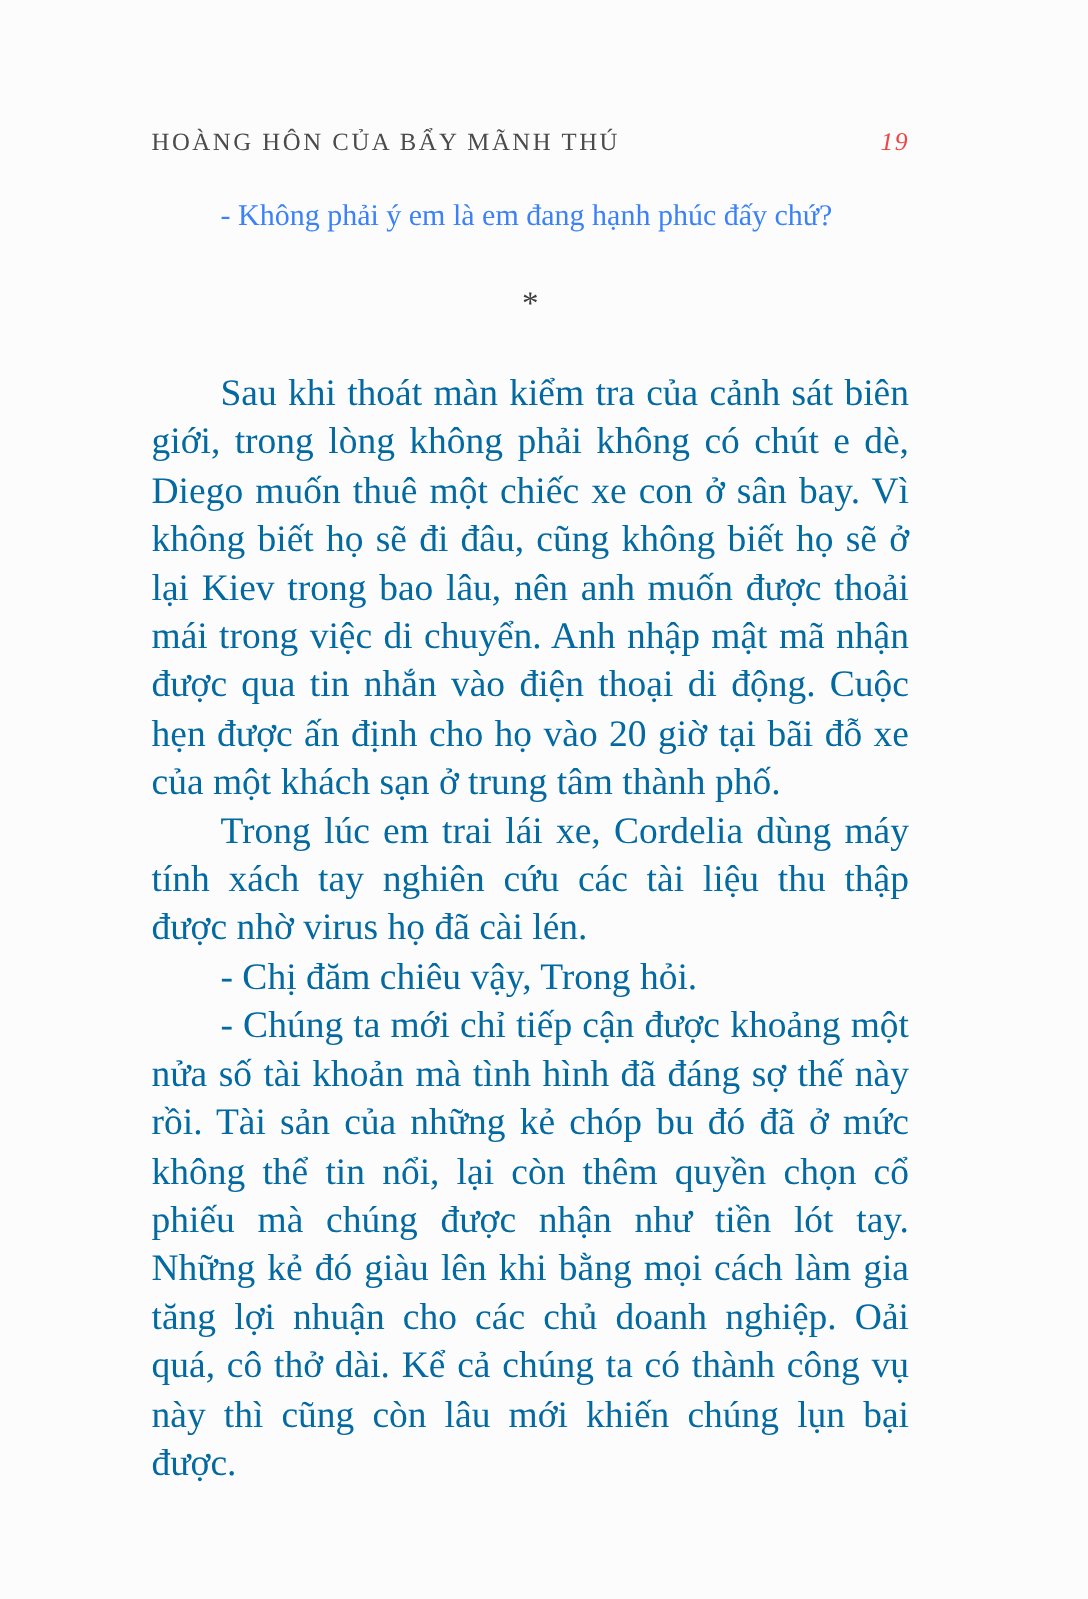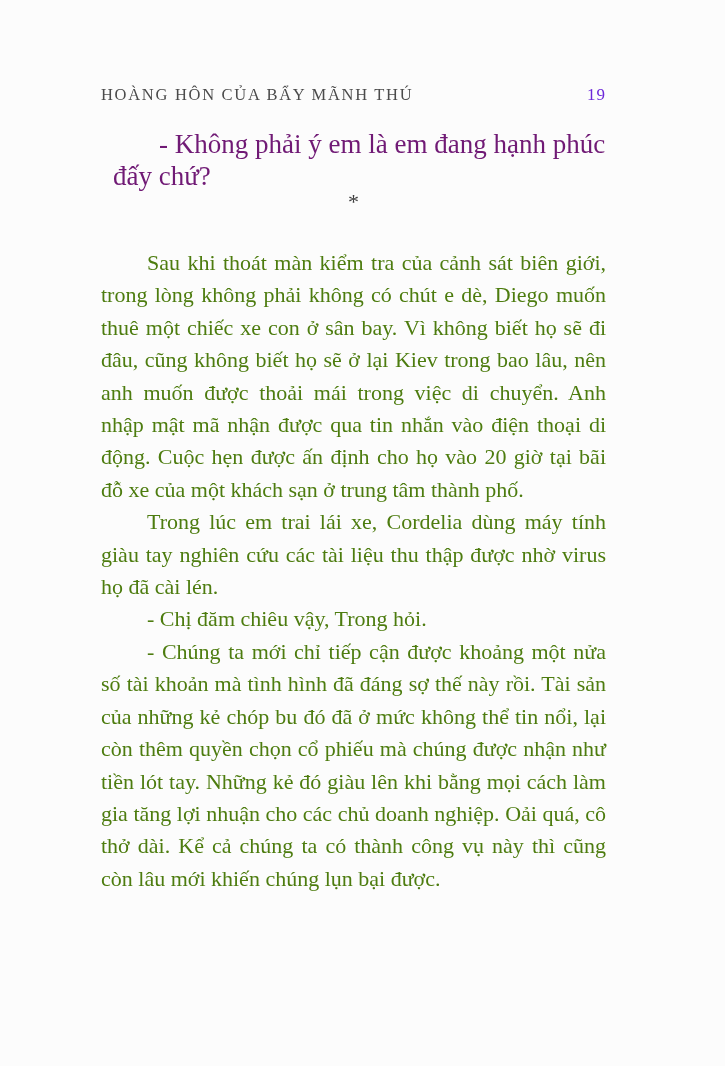--- a/index.html
+++ b/index.html
@@ -32,53 +32,54 @@
     letter-spacing: 1.7px;
     color: #4b4b4b;
     white-space: nowrap;
   }
   .book-title {
     font-variant: normal;
   }
   .page-number {
     font-size: 17px;
     letter-spacing: 1px;
-    color: #6d28d9;
+    color: #ef4444;
+    font-style: italic;
   }
   .dialogue {
     position: absolute;
-    left: 113px;
+    left: 101px;
     right: 97px;
     top: 128px;
     margin: 0;
     text-indent: 46px;
-    font-size: 27px;
+    font-size: 20px;
     line-height: 32px;
-    color: #701a75;
+    color: #3b82f6;
   }
   .section-break {
     position: absolute;
     left: 101px;
     right: 97px;
     top: 189px;
     margin: 0;
     text-align: center;
     font-size: 22px;
     color: #3e3e3e;
   }
   .body-text {
     position: absolute;
     left: 101px;
     right: 97px;
     top: 247px;
-    font-size: 22px;
+    font-size: 25px;
     line-height: 32.4px;
     text-align: justify;
     text-justify: inter-word;
-    color: #4d7c0f;
+    color: #0369a1;
   }
   .para {
     margin: 0;
     padding: 0;
     text-indent: 46px;
   }
 </style>
 </head>
 <body style="background: rgb(252, 252, 252);">
 
@@ -88,18 +89,18 @@
     <span class="book-title">HOÀNG HÔN CỦA BẨY MÃNH THÚ</span>
     <span class="page-number">19</span>
   </header>
 
   <p class="dialogue">- Không phải ý em là em đang hạnh phúc đấy chứ?</p>
 
   <p class="section-break">*</p>
 
   <main class="body-text">
     <p class="para">Sau khi thoát màn kiểm tra của cảnh sát biên giới, trong lòng không phải không có chút e dè, Diego muốn thuê một chiếc xe con ở sân bay. Vì không biết họ sẽ đi đâu, cũng không biết họ sẽ ở lại Kiev trong bao lâu, nên anh muốn được thoải mái trong việc di chuyển. Anh nhập mật mã nhận được qua tin nhắn vào điện thoại di động. Cuộc hẹn được ấn định cho họ vào 20 giờ tại bãi đỗ xe của một khách sạn ở trung tâm thành phố.</p>
-    <p class="para">Trong lúc em trai lái xe, Cordelia dùng máy tính giàu tay nghiên cứu các tài liệu thu thập được nhờ virus họ đã cài lén.</p>
+    <p class="para">Trong lúc em trai lái xe, Cordelia dùng máy tính xách tay nghiên cứu các tài liệu thu thập được nhờ virus họ đã cài lén.</p>
     <p class="para">- Chị đăm chiêu vậy, Trong hỏi.</p>
     <p class="para">- Chúng ta mới chỉ tiếp cận được khoảng một nửa số tài khoản mà tình hình đã đáng sợ thế này rồi. Tài sản của những kẻ chóp bu đó đã ở mức không thể tin nổi, lại còn thêm quyền chọn cổ phiếu mà chúng được nhận như tiền lót tay. Những kẻ đó giàu lên khi bằng mọi cách làm gia tăng lợi nhuận cho các chủ doanh nghiệp. Oải quá, cô thở dài. Kể cả chúng ta có thành công vụ này thì cũng còn lâu mới khiến chúng lụn bại được.</p>
   </main>
 
 </div>
 
 </body></html>

